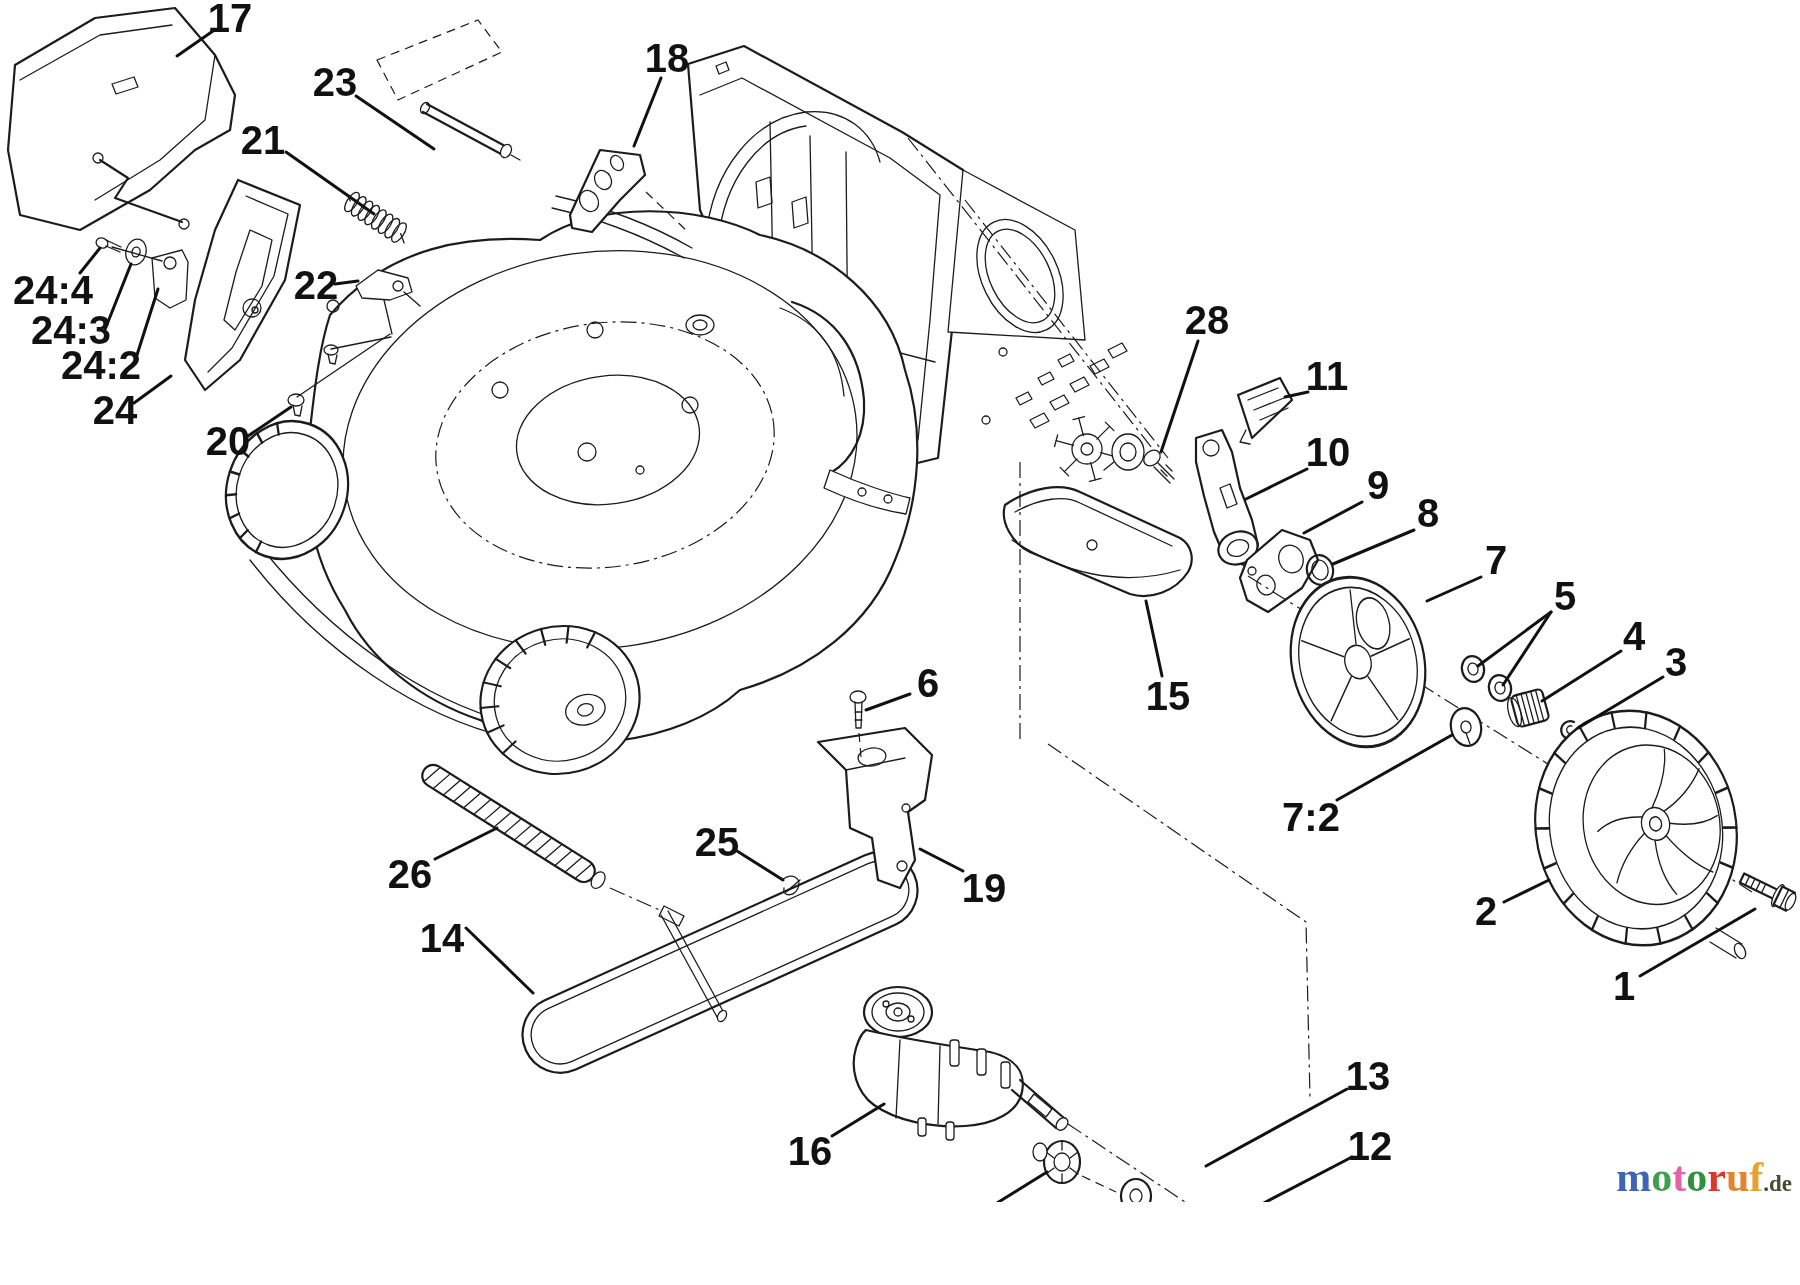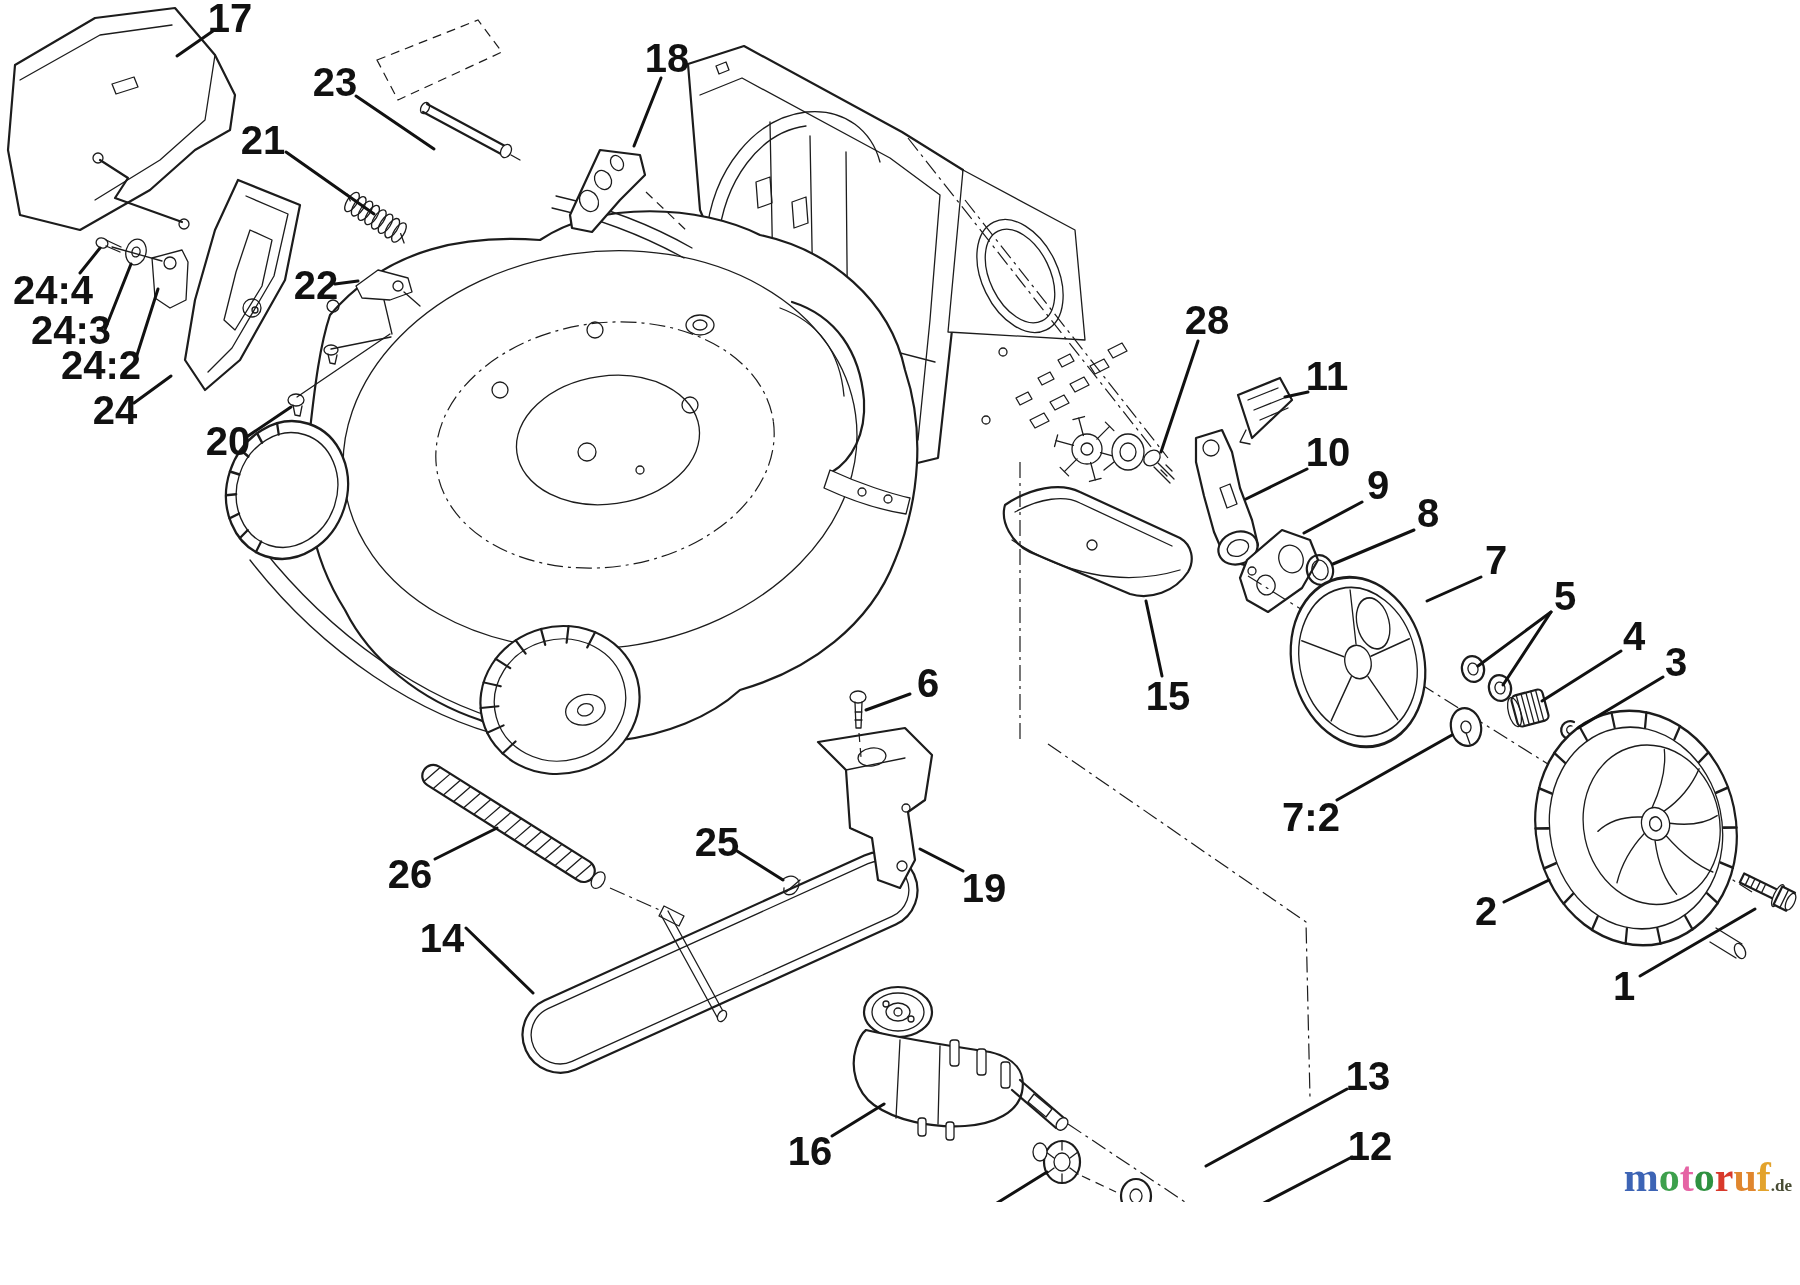--- a/index.html
+++ b/index.html
@@ -13,21 +13,21 @@
   .thinf   {fill:#ffffff;stroke:#1c1c1c;stroke-width:1.3;stroke-linejoin:round;}
   .dash    {fill:none;stroke:#1c1c1c;stroke-width:1.2;stroke-dasharray:9 6;}
   .dashdot {fill:none;stroke:#1c1c1c;stroke-width:1.2;stroke-dasharray:16 5 3 5;}
   .leader  {stroke:#111111;stroke-width:3;stroke-linecap:round;}
   .callout-text{font:700 40px "Liberation Sans",sans-serif;fill:#111111;
                 text-anchor:middle;dominant-baseline:central;}
   
   .logo{position:absolute;right:8px;bottom:4px;white-space:nowrap;
         font-family:"Liberation Serif",serif;font-weight:700;font-size:42px;line-height:1;}
   .logo .lg-letter{display:inline-block;}
-  .logo .lg-suffix{font-size:17px;font-weight:700;}
+  .logo .lg-suffix{font-size:23px;font-weight:700;}
 </style>
 </head>
 <body>
 
 <div class="canvas">
 
 <svg width="1800" height="1285" viewBox="0 0 1800 1285" xmlns="http://www.w3.org/2000/svg">
 
   <g>
     <path class="lnf" d="M 688,64 L 744,46 L 902,132 L 963,170 L 970,202 L 952,330 L 938,458 L 872,474 L 820,408 L 742,310 L 700,210 Z"></path>

